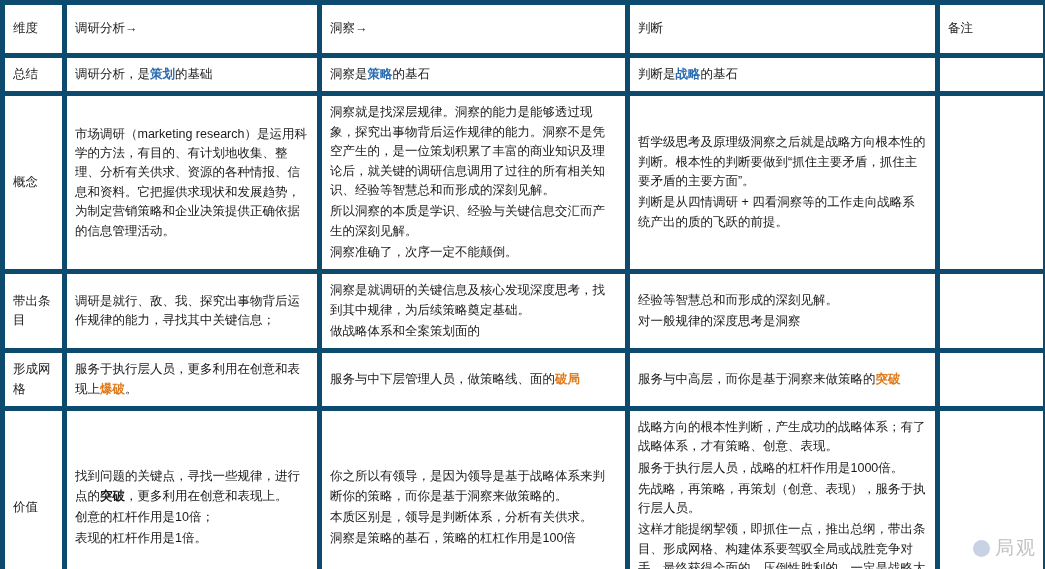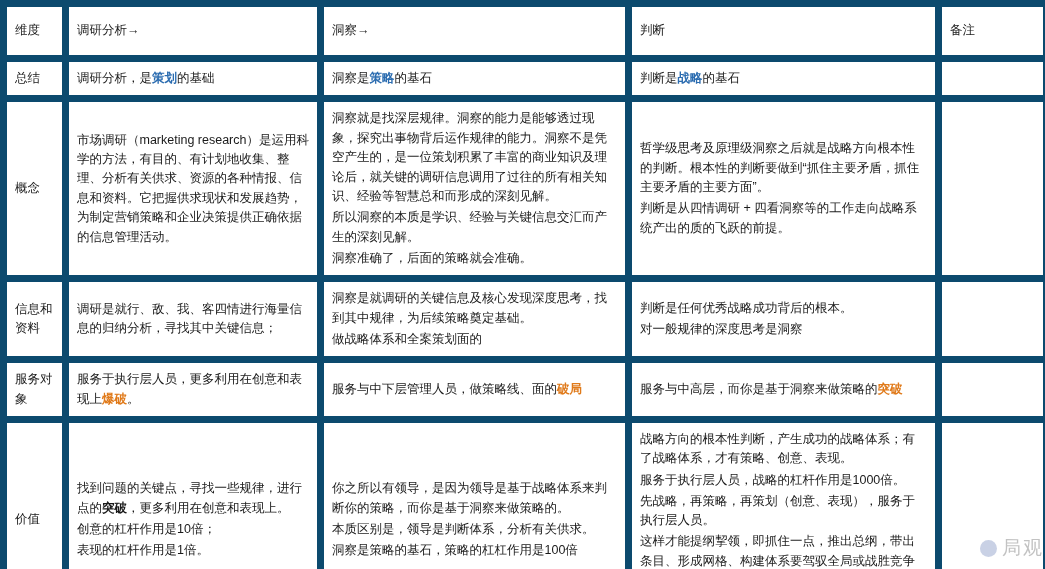--- a/index.html
+++ b/index.html
@@ -14,21 +14,21 @@
     color: #1a1a1a;
     overflow: hidden;
     position: relative;
   }
   table.matrix {
     border-collapse: collapse;
     width: 1043px;
     table-layout: fixed;
   }
   table.matrix td, table.matrix th {
-    border: 7px solid #0c4a6e;
+    border: 5px solid #0c4a6e;
     vertical-align: middle;
     padding: 7px 8px;
     font-size: 12.5px;
     line-height: 1.55;
     font-weight: normal;
     text-align: left;
   }
   
   col.c0 { width: 62px; }
   col.c1 { width: 255px; }
@@ -54,21 +54,21 @@
   }
   .p { margin: 0; }
   .p + .p { margin-top: 0.15em; }
   .hl-blue { color: #2b6cb0; font-weight: bold; }
   .hl-orange { color: #e07a1a; font-weight: bold; }
   .b { font-weight: bold; }
 
   
   .watermark {
     position: absolute;
-    right: 1px;
+    right: 8px;
     bottom: 8px;
     font-size: 19px;
     color: rgba(120,120,120,0.45);
     font-family: "Liberation Serif", serif;
     letter-spacing: 2px;
     pointer-events: none;
     white-space: nowrap;
   }
   .watermark .mark-icon {
     display: inline-block;
@@ -115,45 +115,45 @@
         <td class="cell"></td>
       </tr>
       <tr>
         <td class="rowlabel">概念</td>
         <td class="cell">
           <div class="p"><span>市场调研（marketing research）是运用科学的方法，有目的、有计划地收集、整理、分析有关供求、资源的各种情报、信息和资料。它把握供求现状和发展趋势，为制定营销策略和企业决策提供正确依据的信息管理活动。</span></div>
         </td>
         <td class="cell">
           <div class="p"><span>洞察就是找深层规律。洞察的能力是能够透过现象，探究出事物背后运作规律的能力。洞察不是凭空产生的，是一位策划积累了丰富的商业知识及理论后，就关键的调研信息调用了过往的所有相关知识、经验等智慧总和而形成的深刻见解。</span></div>
           <div class="p"><span>所以洞察的本质是学识、经验与关键信息交汇而产生的深刻见解。</span></div>
-          <div class="p"><span>洞察准确了，后面的策略就会准确。</span></div>
+          <div class="p"><span>洞察准确了，次序一定不能颠倒。</span></div>
         </td>
         <td class="cell">
           <div class="p"><span>哲学级思考及原理级洞察之后就是战略方向根本性的判断。根本性的判断要做到“抓住主要矛盾，抓住主要矛盾的主要方面”。</span></div>
           <div class="p"><span>判断是从四情调研 + 四看洞察等的工作走向战略系统产出的质的飞跃的前提。</span></div>
         </td>
         <td class="cell"></td>
       </tr>
       <tr>
-        <td class="rowlabel">信息和资料</td>
+        <td class="rowlabel">带出条目</td>
         <td class="cell">
-          <div class="p"><span>调研是就行、敌、我、客四情进行海量信息的归纳分析，寻找其中关键信息；</span></div>
+          <div class="p"><span>调研是就行、敌、我、探究出事物背后运作规律的能力，寻找其中关键信息；</span></div>
         </td>
         <td class="cell">
           <div class="p"><span>洞察是就调研的关键信息及核心发现深度思考，找到其中规律，为后续策略奠定基础。</span></div>
           <div class="p"><span>做战略体系和全案策划面的</span></div>
         </td>
         <td class="cell">
-          <div class="p"><span>判断是任何优秀战略成功背后的根本。</span></div>
+          <div class="p"><span>经验等智慧总和而形成的深刻见解。</span></div>
           <div class="p"><span>对一般规律的深度思考是洞察</span></div>
         </td>
         <td class="cell"></td>
       </tr>
       <tr>
-        <td class="rowlabel">服务对象</td>
+        <td class="rowlabel">形成网格</td>
         <td class="cell">
           <div class="p"><span>服务于执行层人员，更多利用在创意和表现上</span><span class="hl-orange">爆破</span><span>。</span></div>
         </td>
         <td class="cell">
           <div class="p"><span>服务与中下层管理人员，做策略线、面的</span><span class="hl-orange">破局</span></div>
         </td>
         <td class="cell">
           <div class="p"><span>服务与中高层，而你是基于洞察来做策略的</span><span class="hl-orange">突破</span></div>
         </td>
         <td class="cell"></td>

